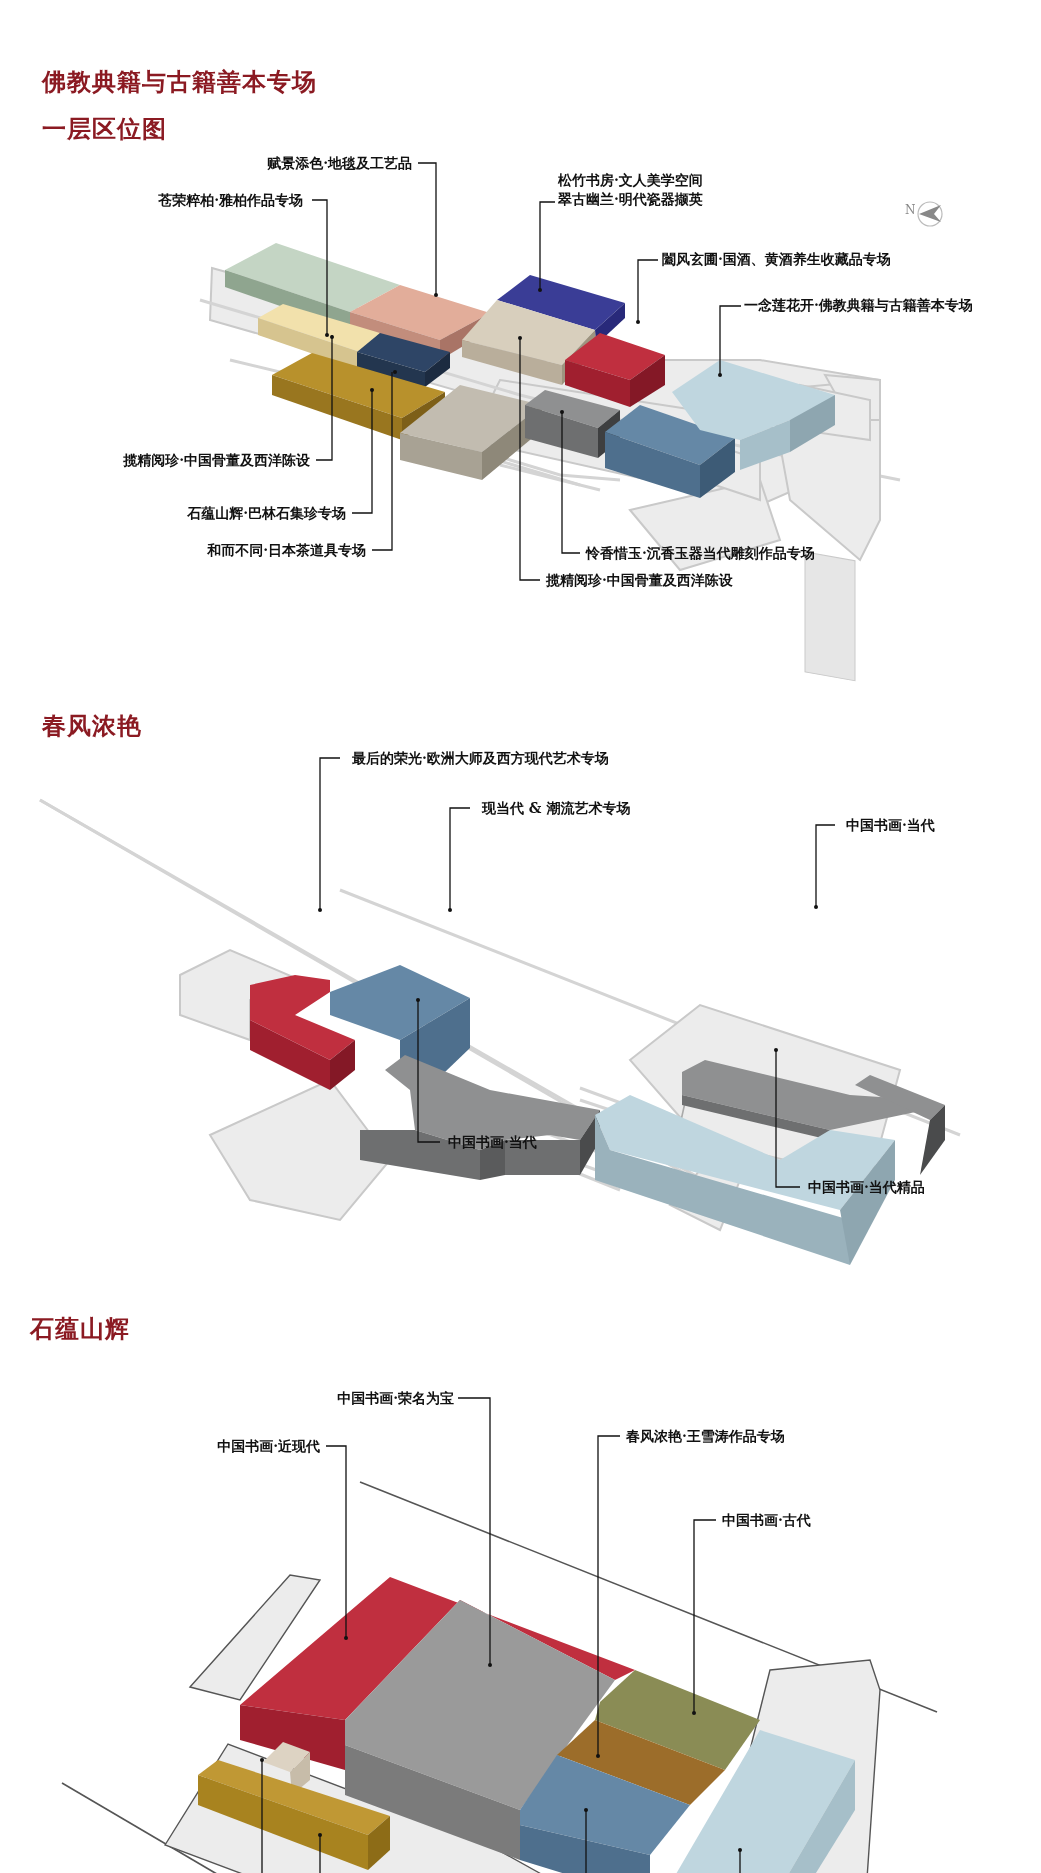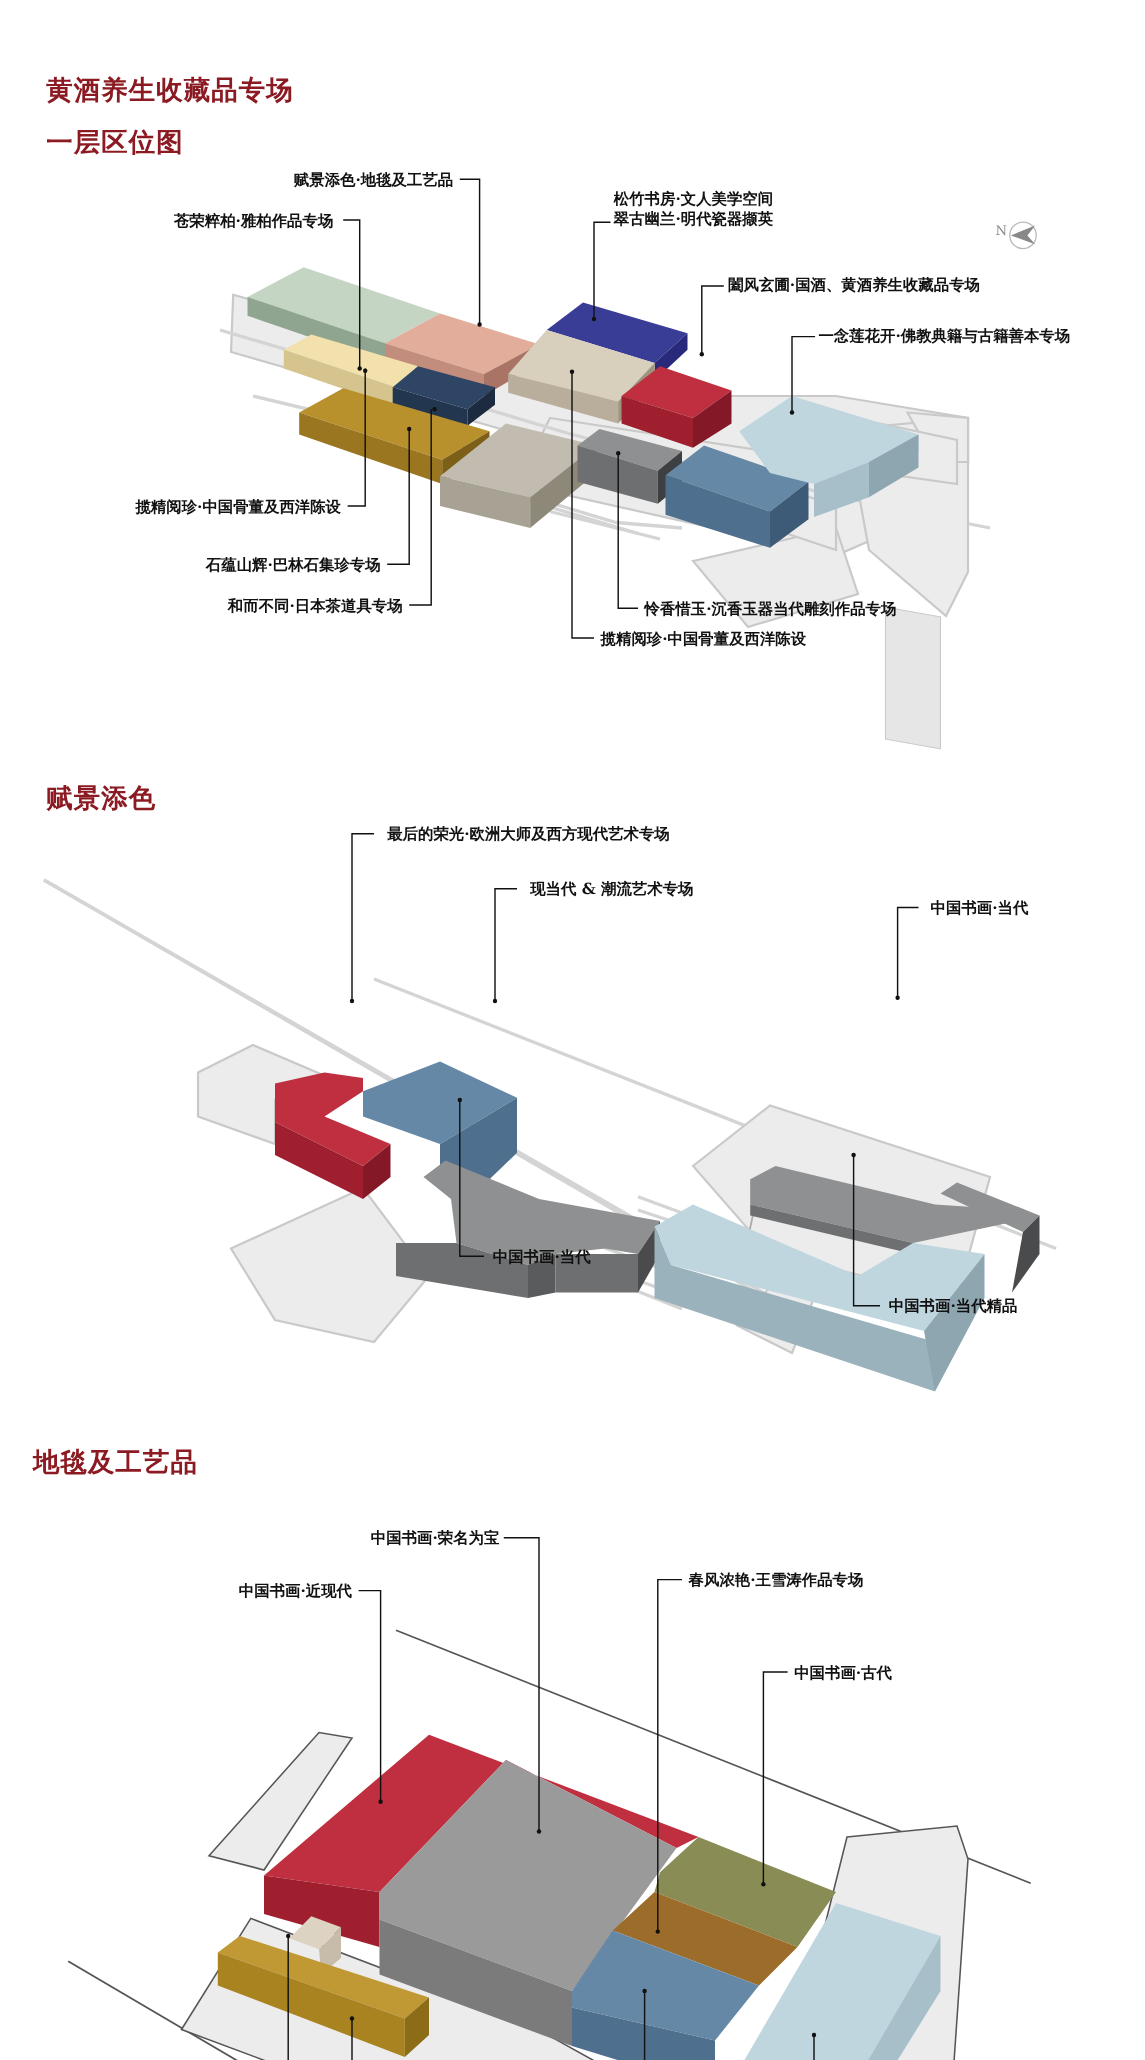--- a/index.html
+++ b/index.html
@@ -12,21 +12,21 @@
   .lbl { font-family:"DejaVu Serif","Liberation Serif",serif; font-size:14px; font-weight:bold; fill:#111; }
   .leader { stroke:#111; stroke-width:1.3; fill:none; }
   .dot { fill:#111; }
   .plan { fill:#ececec; stroke:#c9c9c9; stroke-width:2; }
   .plan-line { stroke:#d4d4d4; stroke-width:3; fill:none; }
   .plan-dark { stroke:#555; stroke-width:1.6; fill:none; }
 </style>
 </head>
 <body>
 
-<div class="page-title">黄酒养生收藏品专场</div>
+<div class="page-title">佛教典籍与古籍善本专场</div>
 
 <div class="section-title" style="left:42px; top:113px;">一层区位图</div>
 
 <svg class="diagram" style="top:0;" width="1041" height="620" viewBox="0 0 1041 620">
 
   <g>
     <text x="905" y="214" font-size="12" fill="#888" font-family="DejaVu Serif, serif">N</text>
     <circle cx="930" cy="214" r="12" fill="none" stroke="#bbb" stroke-width="1.2"></circle>
     <polygon points="919,214 941,205 934,214 941,222" fill="#888"></polygon>
   </g>
@@ -155,21 +155,21 @@
   <text class="lbl" x="558" y="204">翠古幽兰·明代瓷器撷英</text>
   <text class="lbl" x="662" y="264">闔风玄圃·国酒、黄酒养生收藏品专场</text>
   <text class="lbl" x="744" y="310">一念莲花开·佛教典籍与古籍善本专场</text>
   <text class="lbl" x="310" y="465" text-anchor="end">揽精阅珍·中国骨董及西洋陈设</text>
   <text class="lbl" x="346" y="518" text-anchor="end">石蕴山辉·巴林石集珍专场</text>
   <text class="lbl" x="366" y="555" text-anchor="end">和而不同·日本茶道具专场</text>
   <text class="lbl" x="586" y="558">怜香惜玉·沉香玉器当代雕刻作品专场</text>
   <text class="lbl" x="546" y="585">揽精阅珍·中国骨董及西洋陈设</text>
 </svg>
 
-<div class="section-title" style="left:42px; top:710px;">赋景添色</div>
+<div class="section-title" style="left:42px; top:710px;">春风浓艳</div>
 
 <svg class="diagram" style="top:620px;" width="1041" height="620" viewBox="0 0 1041 620">
 
   <g>
     <polyline class="plan-line" points="40,560 800,1000" transform="translate(0,-380)"></polyline>
     <polyline class="plan-line" points="340,270 960,515"></polyline>
     <polyline class="plan-line" points="40,180 790,610"></polyline>
     <polygon class="plan" points="180,355 230,330 300,360 250,380 250,420 180,395"></polygon>
     <polygon class="plan" points="210,515 330,460 390,540 340,600 250,580"></polygon>
     <polygon class="plan" points="630,440 700,385 900,450 870,560 700,520"></polygon>
@@ -227,21 +227,21 @@
       <circle class="dot" cx="776" cy="430" r="2"></circle>
   </g>
 
   <text class="lbl" x="352" y="143">最后的荣光·欧洲大师及西方现代艺术专场</text>
   <text class="lbl" x="482" y="193">现当代 &amp; 潮流艺术专场</text>
   <text class="lbl" x="846" y="210">中国书画·当代</text>
   <text class="lbl" x="448" y="527">中国书画·当代</text>
   <text class="lbl" x="808" y="572">中国书画·当代精品</text>
 </svg>
 
-<div class="section-title" style="left:30px; top:1313px;">地毯及工艺品</div>
+<div class="section-title" style="left:30px; top:1313px;">石蕴山辉</div>
 
 <svg class="diagram" style="top:1250px;" width="1041" height="623" viewBox="0 0 1041 623">
 
   <g>
     <line class="plan-dark" x1="360" y1="232" x2="937" y2="462"></line>
     <line class="plan-dark" x1="62" y1="533" x2="780" y2="955"></line>
     <polygon class="plan" points="190,437 290,325 320,330 240,450" style="stroke:#555;stroke-width:1.4"></polygon>
     <polygon class="plan" points="165,595 228,494 480,590 570,640 700,730 735,760 610,790 500,720" style="stroke:#555;stroke-width:1.4"></polygon>
     <polygon class="plan" points="770,420 870,410 880,440 860,730 740,790 700,700" style="stroke:#555;stroke-width:1.4"></polygon>
     <g stroke="#555" stroke-width="1" fill="#777">

